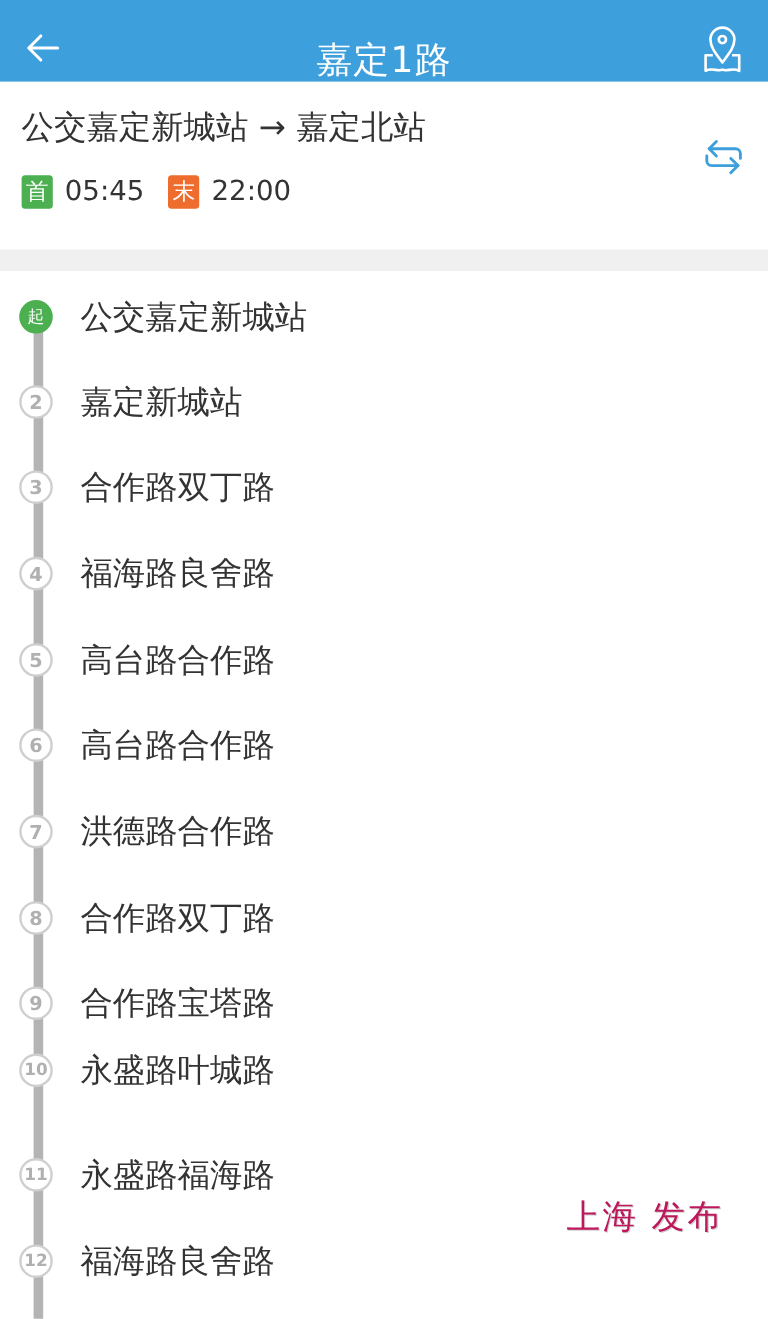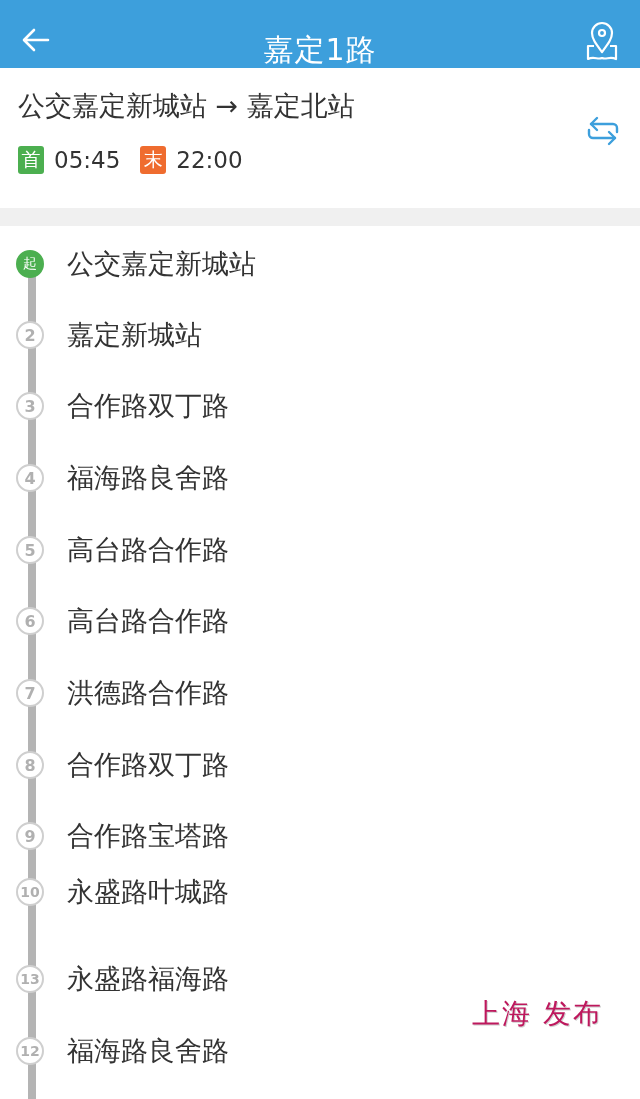--- a/index.html
+++ b/index.html
@@ -168,21 +168,21 @@
   </div>
   <div class="stop" style="top:574px">
     <span class="marker">9</span>
     <span class="name">合作路宝塔路</span>
   </div>
   <div class="stop" style="top:630px">
     <span class="marker" style="font-size:14px">10</span>
     <span class="name">永盛路叶城路</span>
   </div>
   <div class="stop" style="top:717px">
-    <span class="marker" style="font-size:14px">13</span>
+    <span class="marker" style="font-size:14px">11</span>
     <span class="name">永盛路福海路</span>
   </div>
   <div class="stop" style="top:789px">
     <span class="marker" style="font-size:14px">12</span>
     <span class="name">福海路良舍路</span>
   </div>
 </div>
 
 <div class="watermark">上海 发布</div>
 

